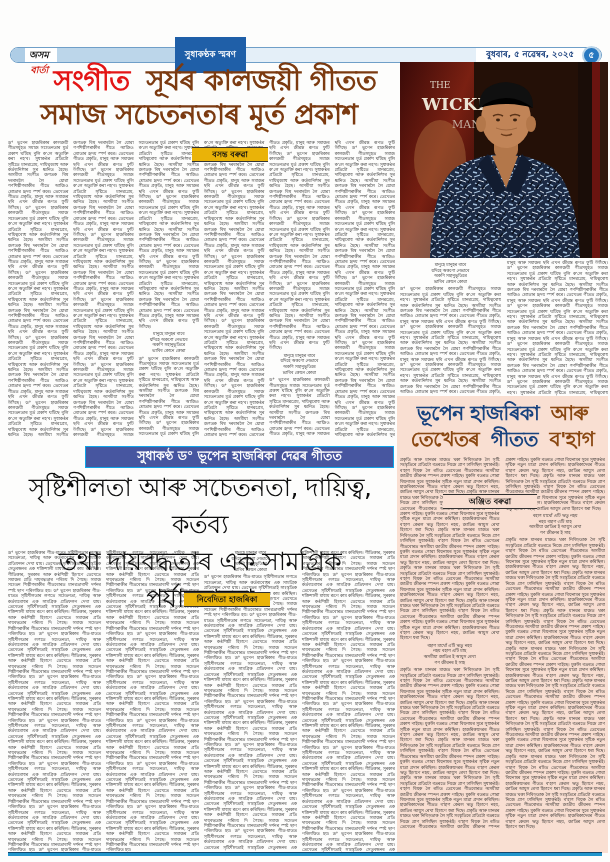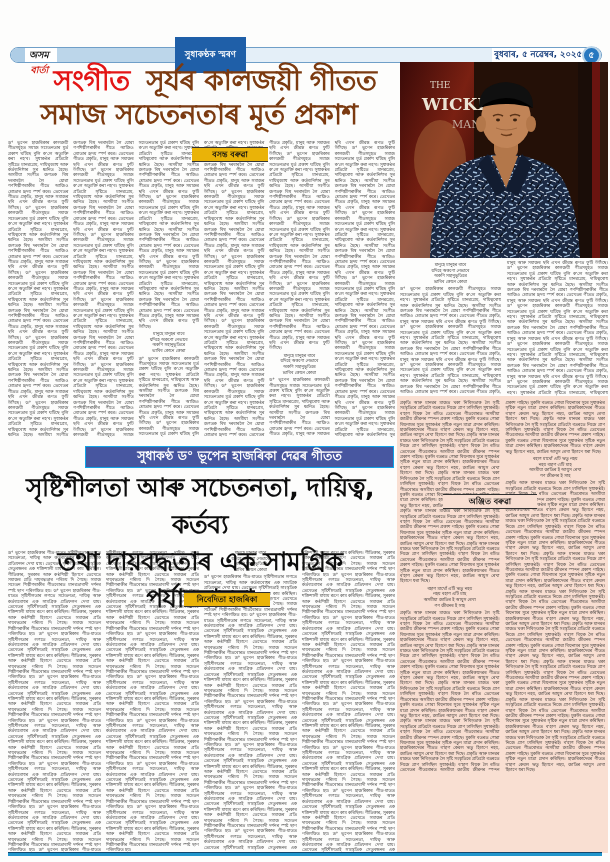--- a/index.html
+++ b/index.html
@@ -19,21 +19,21 @@
   .mast-cap{width:14px;height:100%;background:#aecde6;border-radius:9px 0 0 9px;}
   .mast-logo{background:#ffffff;height:100%;display:flex;align-items:center;
     padding:0 8px 0 4px;font-size:9.5px;font-weight:bold;font-style:italic;flex-direction:column;}
   .mast-logo .lg-black{color:#111;}
   .mast-logo .lg-red{color:#d41e14;margin-left:1px;}
   .mast-spacer1{flex:0 0 118px;background:#bcd6ea;height:100%;}
   .mast-section{background:#1f5fa8;color:#fff;height:100%;display:flex;align-items:center;
     padding:11px 10px;font-size:8.5px;font-weight:bold;white-space:nowrap;}
   .mast-spacer2{flex:1;background:#e4eff8;height:100%;}
   .mast-date{background:#ffffff;height:100%;display:flex;align-items:center;
-    padding:0 2px;font-size:8.5px;font-weight:bold;color:#123a7a;white-space:nowrap;}
+    padding:0 10px;font-size:8.5px;font-weight:bold;color:#123a7a;white-space:nowrap;}
   .mast-pageno{
     width:19px;height:19px;border-radius:50%;background:#2878c0;color:#fff;
     border:2px solid #bcd6ea;box-sizing:border-box;
     display:flex;align-items:center;justify-content:center;
     font-size:9px;font-weight:bold;margin-left:-2px;flex:0 0 auto;
   }
 
   
   .h1-lead{
     left:2px;top:64px;width:394px;text-align:center;
@@ -65,21 +65,21 @@
 
   
   .kicker{
     left:85px;top:446px;width:309px;height:22px;box-sizing:border-box;
     background:#4756a0;border:1px solid #0ea5e9;
     color:#fff;font-weight:bold;font-size:12.5px;
     display:flex;align-items:center;justify-content:center;white-space:nowrap;
   }
   .h2-review{
     left:4px;top:469px;width:392px;text-align:center;
-    font-weight:bold;font-size:25px;line-height:37px;color:#0d0d0d;
+    font-weight:normal;font-size:25px;line-height:37px;color:#0d0d0d;
     letter-spacing:-0.5px;
   }
   .review-body{left:8px;top:550px;width:387px;height:303px;column-count:4;}
 
   
   .bohag{
     left:397px;top:396px;width:211px;height:457px;box-sizing:border-box;
     background:#f9dfd2;padding:4px 3px 2px 3px;
   }
   .h3-bohag{
@@ -207,20 +207,27 @@
   <div class="verse">মানুহে মানুহৰ বাবে
 যদিহে অকণো নেভাবে
 অকণি সহানুভূতিৰে
 ভাবিব কোনে কোৱা</div>
   <p>ড° ভূপেন হাজৰিকাৰ গীত-মাতত সৃষ্টিশীলতাৰ লগতে সচেতনতা, দায়িত্ব আৰু কৰ্তব্যবোধৰ এক সামগ্ৰিক প্ৰতিফলন দেখা যায়। তেখেতৰ সৃষ্টিশীলতাই সাংস্কৃতিক সেতুবন্ধনৰ এক শক্তিশালী মাধ্যম ৰূপে কাম কৰিছিল। গীতিকাৰ, সুৰকাৰ আৰু কণ্ঠশিল্পী হিচাপে তেখেতে সমাজৰ প্ৰতি দায়বদ্ধতাৰ পৰিচয় দি গৈছে। সমাজ সচেতন শিল্পীগৰাকীৰ গীতবোৰত মানৱতাবাদী দৰ্শনৰ স্পষ্ট ছাপ পৰিলক্ষিত হয়। ড° ভূপেন হাজৰিকাৰ গীত-মাতত সৃষ্টিশীলতাৰ লগতে সচেতনতা, দায়িত্ব আৰু কৰ্তব্যবোধৰ এক সামগ্ৰিক প্ৰতিফলন দেখা যায়। তেখেতৰ সৃষ্টিশীলতাই সাংস্কৃতিক সেতুবন্ধনৰ এক শক্তিশালী মাধ্যম ৰূপে কাম কৰিছিল। গীতিকাৰ, সুৰকাৰ আৰু কণ্ঠশিল্পী হিচাপে তেখেতে সমাজৰ প্ৰতি দায়বদ্ধতাৰ পৰিচয় দি গৈছে। সমাজ সচেতন শিল্পীগৰাকীৰ গীতবোৰত মানৱতাবাদী দৰ্শনৰ স্পষ্ট ছাপ পৰিলক্ষিত হয়। ড° ভূপেন হাজৰিকাৰ গীত-মাতত সৃষ্টিশীলতাৰ লগতে সচেতনতা, দায়িত্ব আৰু কৰ্তব্যবোধৰ এক সামগ্ৰিক প্ৰতিফলন দেখা যায়। তেখেতৰ সৃষ্টিশীলতাই সাংস্কৃতিক সেতুবন্ধনৰ এক শক্তিশালী মাধ্যম ৰূপে কাম কৰিছিল। গীতিকাৰ, সুৰকাৰ আৰু কণ্ঠশিল্পী হিচাপে তেখেতে সমাজৰ প্ৰতি দায়বদ্ধতাৰ পৰিচয় দি গৈছে। সমাজ সচেতন শিল্পীগৰাকীৰ গীতবোৰত মানৱতাবাদী দৰ্শনৰ স্পষ্ট ছাপ পৰিলক্ষিত হয়। ড° ভূপেন হাজৰিকাৰ গীত-মাতত সৃষ্টিশীলতাৰ লগতে সচেতনতা, দায়িত্ব আৰু কৰ্তব্যবোধৰ এক সামগ্ৰিক প্ৰতিফলন দেখা যায়। তেখেতৰ সৃষ্টিশীলতাই সাংস্কৃতিক সেতুবন্ধনৰ এক শক্তিশালী মাধ্যম ৰূপে কাম কৰিছিল। গীতিকাৰ, সুৰকাৰ আৰু কণ্ঠশিল্পী হিচাপে তেখেতে সমাজৰ প্ৰতি দায়বদ্ধতাৰ পৰিচয় দি গৈছে। সমাজ সচেতন শিল্পীগৰাকীৰ গীতবোৰত মানৱতাবাদী দৰ্শনৰ স্পষ্ট ছাপ পৰিলক্ষিত হয়। ড° ভূপেন হাজৰিকাৰ গীত-মাতত সৃষ্টিশীলতাৰ লগতে সচেতনতা, দায়িত্ব আৰু কৰ্তব্যবোধৰ এক সামগ্ৰিক প্ৰতিফলন দেখা যায়। তেখেতৰ সৃষ্টিশীলতাই সাংস্কৃতিক সেতুবন্ধনৰ এক শক্তিশালী মাধ্যম ৰূপে কাম কৰিছিল। গীতিকাৰ, সুৰকাৰ আৰু কণ্ঠশিল্পী হিচাপে তেখেতে সমাজৰ প্ৰতি দায়বদ্ধতাৰ পৰিচয় দি গৈছে। সমাজ সচেতন শিল্পীগৰাকীৰ গীতবোৰত মানৱতাবাদী দৰ্শনৰ স্পষ্ট ছাপ পৰিলক্ষিত হয়। ড° ভূপেন হাজৰিকাৰ গীত-মাতত সৃষ্টিশীলতাৰ লগতে সচেতনতা, দায়িত্ব আৰু কৰ্তব্যবোধৰ এক সামগ্ৰিক প্ৰতিফলন দেখা যায়। তেখেতৰ সৃষ্টিশীলতাই সাংস্কৃতিক সেতুবন্ধনৰ এক শক্তিশালী মাধ্যম ৰূপে কাম কৰিছিল। গীতিকাৰ, সুৰকাৰ আৰু কণ্ঠশিল্পী হিচাপে তেখেতে সমাজৰ প্ৰতি দায়বদ্ধতাৰ পৰিচয় দি গৈছে। সমাজ সচেতন শিল্পীগৰাকীৰ গীতবোৰত মানৱতাবাদী দৰ্শনৰ স্পষ্ট ছাপ পৰিলক্ষিত হয়। ড° ভূপেন হাজৰিকাৰ গীত-মাতত সৃষ্টিশীলতাৰ লগতে সচেতনতা, দায়িত্ব আৰু কৰ্তব্যবোধৰ এক সামগ্ৰিক প্ৰতিফলন দেখা যায়। তেখেতৰ সৃষ্টিশীলতাই সাংস্কৃতিক সেতুবন্ধনৰ এক শক্তিশালী মাধ্যম ৰূপে কাম কৰিছিল। গীতিকাৰ, সুৰকাৰ আৰু কণ্ঠশিল্পী হিচাপে তেখেতে সমাজৰ প্ৰতি দায়বদ্ধতাৰ পৰিচয় দি গৈছে। সমাজ সচেতন শিল্পীগৰাকীৰ গীতবোৰত মানৱতাবাদী দৰ্শনৰ স্পষ্ট ছাপ পৰিলক্ষিত হয়। ড° ভূপেন হাজৰিকাৰ গীত-মাতত সৃষ্টিশীলতাৰ লগতে সচেতনতা, দায়িত্ব আৰু কৰ্তব্যবোধৰ এক সামগ্ৰিক প্ৰতিফলন দেখা যায়। তেখেতৰ সৃষ্টিশীলতাই সাংস্কৃতিক সেতুবন্ধনৰ এক শক্তিশালী মাধ্যম ৰূপে কাম কৰিছিল। গীতিকাৰ, সুৰকাৰ আৰু কণ্ঠশিল্পী হিচাপে তেখেতে সমাজৰ প্ৰতি দায়বদ্ধতাৰ পৰিচয় দি গৈছে। সমাজ সচেতন শিল্পীগৰাকীৰ গীতবোৰত মানৱতাবাদী দৰ্শনৰ স্পষ্ট ছাপ পৰিলক্ষিত হয়। ড° ভূপেন হাজৰিকাৰ গীত-মাতত সৃষ্টিশীলতাৰ লগতে সচেতনতা, দায়িত্ব আৰু কৰ্তব্যবোধৰ এক সামগ্ৰিক প্ৰতিফলন দেখা যায়। তেখেতৰ সৃষ্টিশীলতাই সাংস্কৃতিক সেতুবন্ধনৰ এক শক্তিশালী মাধ্যম ৰূপে কাম কৰিছিল। গীতিকাৰ, সুৰকাৰ আৰু কণ্ঠশিল্পী হিচাপে তেখেতে সমাজৰ প্ৰতি দায়বদ্ধতাৰ পৰিচয় দি গৈছে। সমাজ সচেতন শিল্পীগৰাকীৰ গীতবোৰত মানৱতাবাদী দৰ্শনৰ স্পষ্ট ছাপ পৰিলক্ষিত হয়। ড° ভূপেন হাজৰিকাৰ গীত-মাতত সৃষ্টিশীলতাৰ লগতে সচেতনতা, দায়িত্ব আৰু কৰ্তব্যবোধৰ এক সামগ্ৰিক প্ৰতিফলন দেখা যায়। তেখেতৰ সৃষ্টিশীলতাই সাংস্কৃতিক সেতুবন্ধনৰ এক শক্তিশালী মাধ্যম ৰূপে কাম কৰিছিল। গীতিকাৰ, সুৰকাৰ আৰু কণ্ঠশিল্পী হিচাপে তেখেতে সমাজৰ প্ৰতি দায়বদ্ধতাৰ পৰিচয় দি গৈছে। সমাজ সচেতন শিল্পীগৰাকীৰ গীতবোৰত মানৱতাবাদী দৰ্শনৰ স্পষ্ট ছাপ পৰিলক্ষিত হয়। ড° ভূপেন হাজৰিকাৰ গীত-মাতত সৃষ্টিশীলতাৰ লগতে সচেতনতা, দায়িত্ব আৰু কৰ্তব্যবোধৰ এক সামগ্ৰিক প্ৰতিফলন দেখা যায়। তেখেতৰ সৃষ্টিশীলতাই সাংস্কৃতিক সেতুবন্ধনৰ এক শক্তিশালী মাধ্যম ৰূপে কাম কৰিছিল। গীতিকাৰ, সুৰকাৰ আৰু কণ্ঠশিল্পী হিচাপে তেখেতে সমাজৰ প্ৰতি দায়বদ্ধতাৰ পৰিচয় দি গৈছে। সমাজ সচেতন শিল্পীগৰাকীৰ গীতবোৰত মানৱতাবাদী দৰ্শনৰ স্পষ্ট ছাপ পৰিলক্ষিত হয়। ড° ভূপেন হাজৰিকাৰ গীত-মাতত সৃষ্টিশীলতাৰ লগতে সচেতনতা, দায়িত্ব আৰু কৰ্তব্যবোধৰ এক সামগ্ৰিক প্ৰতিফলন দেখা যায়। তেখেতৰ সৃষ্টিশীলতাই সাংস্কৃতিক সেতুবন্ধনৰ এক শক্তিশালী মাধ্যম ৰূপে কাম কৰিছিল। গীতিকাৰ, সুৰকাৰ আৰু কণ্ঠশিল্পী হিচাপে তেখেতে সমাজৰ প্ৰতি দায়বদ্ধতাৰ পৰিচয় দি গৈছে। সমাজ সচেতন শিল্পীগৰাকীৰ গীতবোৰত মানৱতাবাদী দৰ্শনৰ স্পষ্ট ছাপ পৰিলক্ষিত হয়। ড° ভূপেন হাজৰিকাৰ গীত-মাতত সৃষ্টিশীলতাৰ লগতে সচেতনতা, দায়িত্ব আৰু কৰ্তব্যবোধৰ এক সামগ্ৰিক প্ৰতিফলন দেখা যায়। তেখেতৰ সৃষ্টিশীলতাই সাংস্কৃতিক সেতুবন্ধনৰ এক শক্তিশালী মাধ্যম ৰূপে কাম কৰিছিল। গীতিকাৰ, সুৰকাৰ আৰু কণ্ঠশিল্পী হিচাপে তেখেতে সমাজৰ প্ৰতি দায়বদ্ধতাৰ পৰিচয় দি গৈছে। সমাজ সচেতন শিল্পীগৰাকীৰ গীতবোৰত মানৱতাবাদী দৰ্শনৰ স্পষ্ট ছাপ পৰিলক্ষিত হয়। ড° ভূপেন হাজৰিকাৰ গীত-মাতত সৃষ্টিশীলতাৰ লগতে সচেতনতা, দায়িত্ব আৰু কৰ্তব্যবোধৰ এক সামগ্ৰিক প্ৰতিফলন দেখা যায়। তেখেতৰ সৃষ্টিশীলতাই সাংস্কৃতিক সেতুবন্ধনৰ এক শক্তিশালী মাধ্যম ৰূপে কাম কৰিছিল। গীতিকাৰ, সুৰকাৰ আৰু কণ্ঠশিল্পী হিচাপে তেখেতে সমাজৰ প্ৰতি দায়বদ্ধতাৰ পৰিচয় দি গৈছে। সমাজ সচেতন শিল্পীগৰাকীৰ গীতবোৰত মানৱতাবাদী দৰ্শনৰ স্পষ্ট ছাপ পৰিলক্ষিত হয়।</p>
 </div>
 
 <div class="abs byline-box byline-review">নিবেদিতা হাজৰিকা</div>
 
 <div class="abs bohag">
+  <div class="h3-bohag">
+    <span class="blue">ভূপেন হাজৰিকা</span>
+    <span class="brown" style="margin-left:5px;">আৰু</span><br>
+    <span class="brown">তেখেতৰ</span>
+    <span class="blue" style="margin-left:5px;">গীতত</span>
+    <span class="brown" style="margin-left:5px;">ব'হাগ</span>
+  </div>
   <div class="bohag-body">
     <p>প্ৰকৃতি আৰু মানৱৰ মাজত থকা নিবিড়তাক লৈ সৃষ্টি সংস্কৃতিৰে প্ৰতিটো বতৰতে নিজে প্ৰাণ ঢালিছিল সুধাকণ্ঠই। ব'হাগ বিহুক লৈ ৰচিত তেখেতৰ গীতবোৰত অসমীয়া জাতীয় জীৱনৰ স্পন্দন প্ৰকাশ পাইছে। মুকলি বতৰত গোৱা বিহুনামৰ সুৰে সুধাকণ্ঠৰ সৃষ্টিক নতুন মাত্ৰা প্ৰদান কৰিছিল। হাজৰিকাদেৱৰ গীতত ব'হাগ কেৱল ঋতু হিচাপে নহয়, জাতিৰ আয়ুস ৰেখা হিচাপে ধৰা দিছে। প্ৰকৃতি আৰু মানৱৰ মাজত থকা নিবিড়তাক লৈ সৃষ্টি সংস্কৃতিৰে প্ৰতিটো বতৰতে নিজে প্ৰাণ ঢালিছিল সুধাকণ্ঠই। ব'হাগ বিহুক লৈ ৰচিত তেখেতৰ গীতবোৰত অসমীয়া জাতীয় জীৱনৰ স্পন্দন প্ৰকাশ পাইছে। মুকলি বতৰত গোৱা বিহুনামৰ সুৰে সুধাকণ্ঠৰ সৃষ্টিক নতুন মাত্ৰা প্ৰদান কৰিছিল। হাজৰিকাদেৱৰ গীতত ব'হাগ কেৱল ঋতু হিচাপে নহয়, জাতিৰ আয়ুস ৰেখা হিচাপে ধৰা দিছে। প্ৰকৃতি আৰু মানৱৰ মাজত থকা নিবিড়তাক লৈ সৃষ্টি সংস্কৃতিৰে প্ৰতিটো বতৰতে নিজে প্ৰাণ ঢালিছিল সুধাকণ্ঠই। ব'হাগ বিহুক লৈ ৰচিত তেখেতৰ গীতবোৰত অসমীয়া জাতীয় জীৱনৰ স্পন্দন প্ৰকাশ পাইছে। মুকলি বতৰত গোৱা বিহুনামৰ সুৰে সুধাকণ্ঠৰ সৃষ্টিক নতুন মাত্ৰা প্ৰদান কৰিছিল। হাজৰিকাদেৱৰ গীতত ব'হাগ কেৱল ঋতু হিচাপে নহয়, জাতিৰ আয়ুস ৰেখা হিচাপে ধৰা দিছে। প্ৰকৃতি আৰু মানৱৰ মাজত থকা নিবিড়তাক লৈ সৃষ্টি সংস্কৃতিৰে প্ৰতিটো বতৰতে নিজে প্ৰাণ ঢালিছিল সুধাকণ্ঠই। ব'হাগ বিহুক লৈ ৰচিত তেখেতৰ গীতবোৰত অসমীয়া জাতীয় জীৱনৰ স্পন্দন প্ৰকাশ পাইছে। মুকলি বতৰত গোৱা বিহুনামৰ সুৰে সুধাকণ্ঠৰ সৃষ্টিক নতুন মাত্ৰা প্ৰদান কৰিছিল। হাজৰিকাদেৱৰ গীতত ব'হাগ কেৱল ঋতু হিচাপে নহয়, জাতিৰ আয়ুস ৰেখা হিচাপে ধৰা দিছে। প্ৰকৃতি আৰু মানৱৰ মাজত থকা নিবিড়তাক লৈ সৃষ্টি সংস্কৃতিৰে প্ৰতিটো বতৰতে নিজে প্ৰাণ ঢালিছিল সুধাকণ্ঠই। ব'হাগ বিহুক লৈ ৰচিত তেখেতৰ গীতবোৰত অসমীয়া জাতীয় জীৱনৰ স্পন্দন প্ৰকাশ পাইছে। মুকলি বতৰত গোৱা বিহুনামৰ সুৰে সুধাকণ্ঠৰ সৃষ্টিক নতুন মাত্ৰা প্ৰদান কৰিছিল। হাজৰিকাদেৱৰ গীতত ব'হাগ কেৱল ঋতু হিচাপে নহয়, জাতিৰ আয়ুস ৰেখা হিচাপে ধৰা দিছে।</p>
     <div class="verse">বহাগ মাথোঁ এটি ঋতু নহয়
 নহয় বহাগ এটি মাহ
 অসমীয়া জাতিৰ ই আয়ুস ৰেখা
 গণ জীৱনৰ ই সাহ</div>
     <p>প্ৰকৃতি আৰু মানৱৰ মাজত থকা নিবিড়তাক লৈ সৃষ্টি সংস্কৃতিৰে প্ৰতিটো বতৰতে নিজে প্ৰাণ ঢালিছিল সুধাকণ্ঠই। ব'হাগ বিহুক লৈ ৰচিত তেখেতৰ গীতবোৰত অসমীয়া জাতীয় জীৱনৰ স্পন্দন প্ৰকাশ পাইছে। মুকলি বতৰত গোৱা বিহুনামৰ সুৰে সুধাকণ্ঠৰ সৃষ্টিক নতুন মাত্ৰা প্ৰদান কৰিছিল। হাজৰিকাদেৱৰ গীতত ব'হাগ কেৱল ঋতু হিচাপে নহয়, জাতিৰ আয়ুস ৰেখা হিচাপে ধৰা দিছে। প্ৰকৃতি আৰু মানৱৰ মাজত থকা নিবিড়তাক লৈ সৃষ্টি সংস্কৃতিৰে প্ৰতিটো বতৰতে নিজে প্ৰাণ ঢালিছিল সুধাকণ্ঠই। ব'হাগ বিহুক লৈ ৰচিত তেখেতৰ গীতবোৰত অসমীয়া জাতীয় জীৱনৰ স্পন্দন প্ৰকাশ পাইছে। মুকলি বতৰত গোৱা বিহুনামৰ সুৰে সুধাকণ্ঠৰ সৃষ্টিক নতুন মাত্ৰা প্ৰদান কৰিছিল। হাজৰিকাদেৱৰ গীতত ব'হাগ কেৱল ঋতু হিচাপে নহয়, জাতিৰ আয়ুস ৰেখা হিচাপে ধৰা দিছে। প্ৰকৃতি আৰু মানৱৰ মাজত থকা নিবিড়তাক লৈ সৃষ্টি সংস্কৃতিৰে প্ৰতিটো বতৰতে নিজে প্ৰাণ ঢালিছিল সুধাকণ্ঠই। ব'হাগ বিহুক লৈ ৰচিত তেখেতৰ গীতবোৰত অসমীয়া জাতীয় জীৱনৰ স্পন্দন প্ৰকাশ পাইছে। মুকলি বতৰত গোৱা বিহুনামৰ সুৰে সুধাকণ্ঠৰ সৃষ্টিক নতুন মাত্ৰা প্ৰদান কৰিছিল। হাজৰিকাদেৱৰ গীতত ব'হাগ কেৱল ঋতু হিচাপে নহয়, জাতিৰ আয়ুস ৰেখা হিচাপে ধৰা দিছে। প্ৰকৃতি আৰু মানৱৰ মাজত থকা নিবিড়তাক লৈ সৃষ্টি সংস্কৃতিৰে প্ৰতিটো বতৰতে নিজে প্ৰাণ ঢালিছিল সুধাকণ্ঠই। ব'হাগ বিহুক লৈ ৰচিত তেখেতৰ গীতবোৰত অসমীয়া জাতীয় জীৱনৰ স্পন্দন প্ৰকাশ পাইছে। মুকলি বতৰত গোৱা বিহুনামৰ সুৰে সুধাকণ্ঠৰ সৃষ্টিক নতুন মাত্ৰা প্ৰদান কৰিছিল। হাজৰিকাদেৱৰ গীতত ব'হাগ কেৱল ঋতু হিচাপে নহয়, জাতিৰ আয়ুস ৰেখা হিচাপে ধৰা দিছে। প্ৰকৃতি আৰু মানৱৰ মাজত থকা নিবিড়তাক লৈ সৃষ্টি সংস্কৃতিৰে প্ৰতিটো বতৰতে নিজে প্ৰাণ ঢালিছিল সুধাকণ্ঠই। ব'হাগ বিহুক লৈ ৰচিত তেখেতৰ গীতবোৰত অসমীয়া জাতীয় জীৱনৰ স্পন্দন প্ৰকাশ পাইছে। মুকলি বতৰত গোৱা বিহুনামৰ সুৰে সুধাকণ্ঠৰ সৃষ্টিক নতুন মাত্ৰা প্ৰদান কৰিছিল। হাজৰিকাদেৱৰ গীতত ব'হাগ কেৱল ঋতু হিচাপে নহয়, জাতিৰ আয়ুস ৰেখা হিচাপে ধৰা দিছে। প্ৰকৃতি আৰু মানৱৰ মাজত থকা নিবিড়তাক লৈ সৃষ্টি সংস্কৃতিৰে প্ৰতিটো বতৰতে নিজে প্ৰাণ ঢালিছিল সুধাকণ্ঠই। ব'হাগ বিহুক লৈ ৰচিত তেখেতৰ গীতবোৰত অসমীয়া জাতীয় জীৱনৰ স্পন্দন প্ৰকাশ পাইছে। মুকলি বতৰত গোৱা বিহুনামৰ সুৰে সুধাকণ্ঠৰ সৃষ্টিক নতুন মাত্ৰা প্ৰদান কৰিছিল। হাজৰিকাদেৱৰ গীতত ব'হাগ কেৱল ঋতু হিচাপে নহয়, জাতিৰ আয়ুস ৰেখা হিচাপে ধৰা দিছে।</p>
     <div class="verse">বহাগ মাথোঁ এটি ঋতু নহয়
 নহয় বহাগ এটি মাহ
 অসমীয়া জাতিৰ ই আয়ুস ৰেখা

